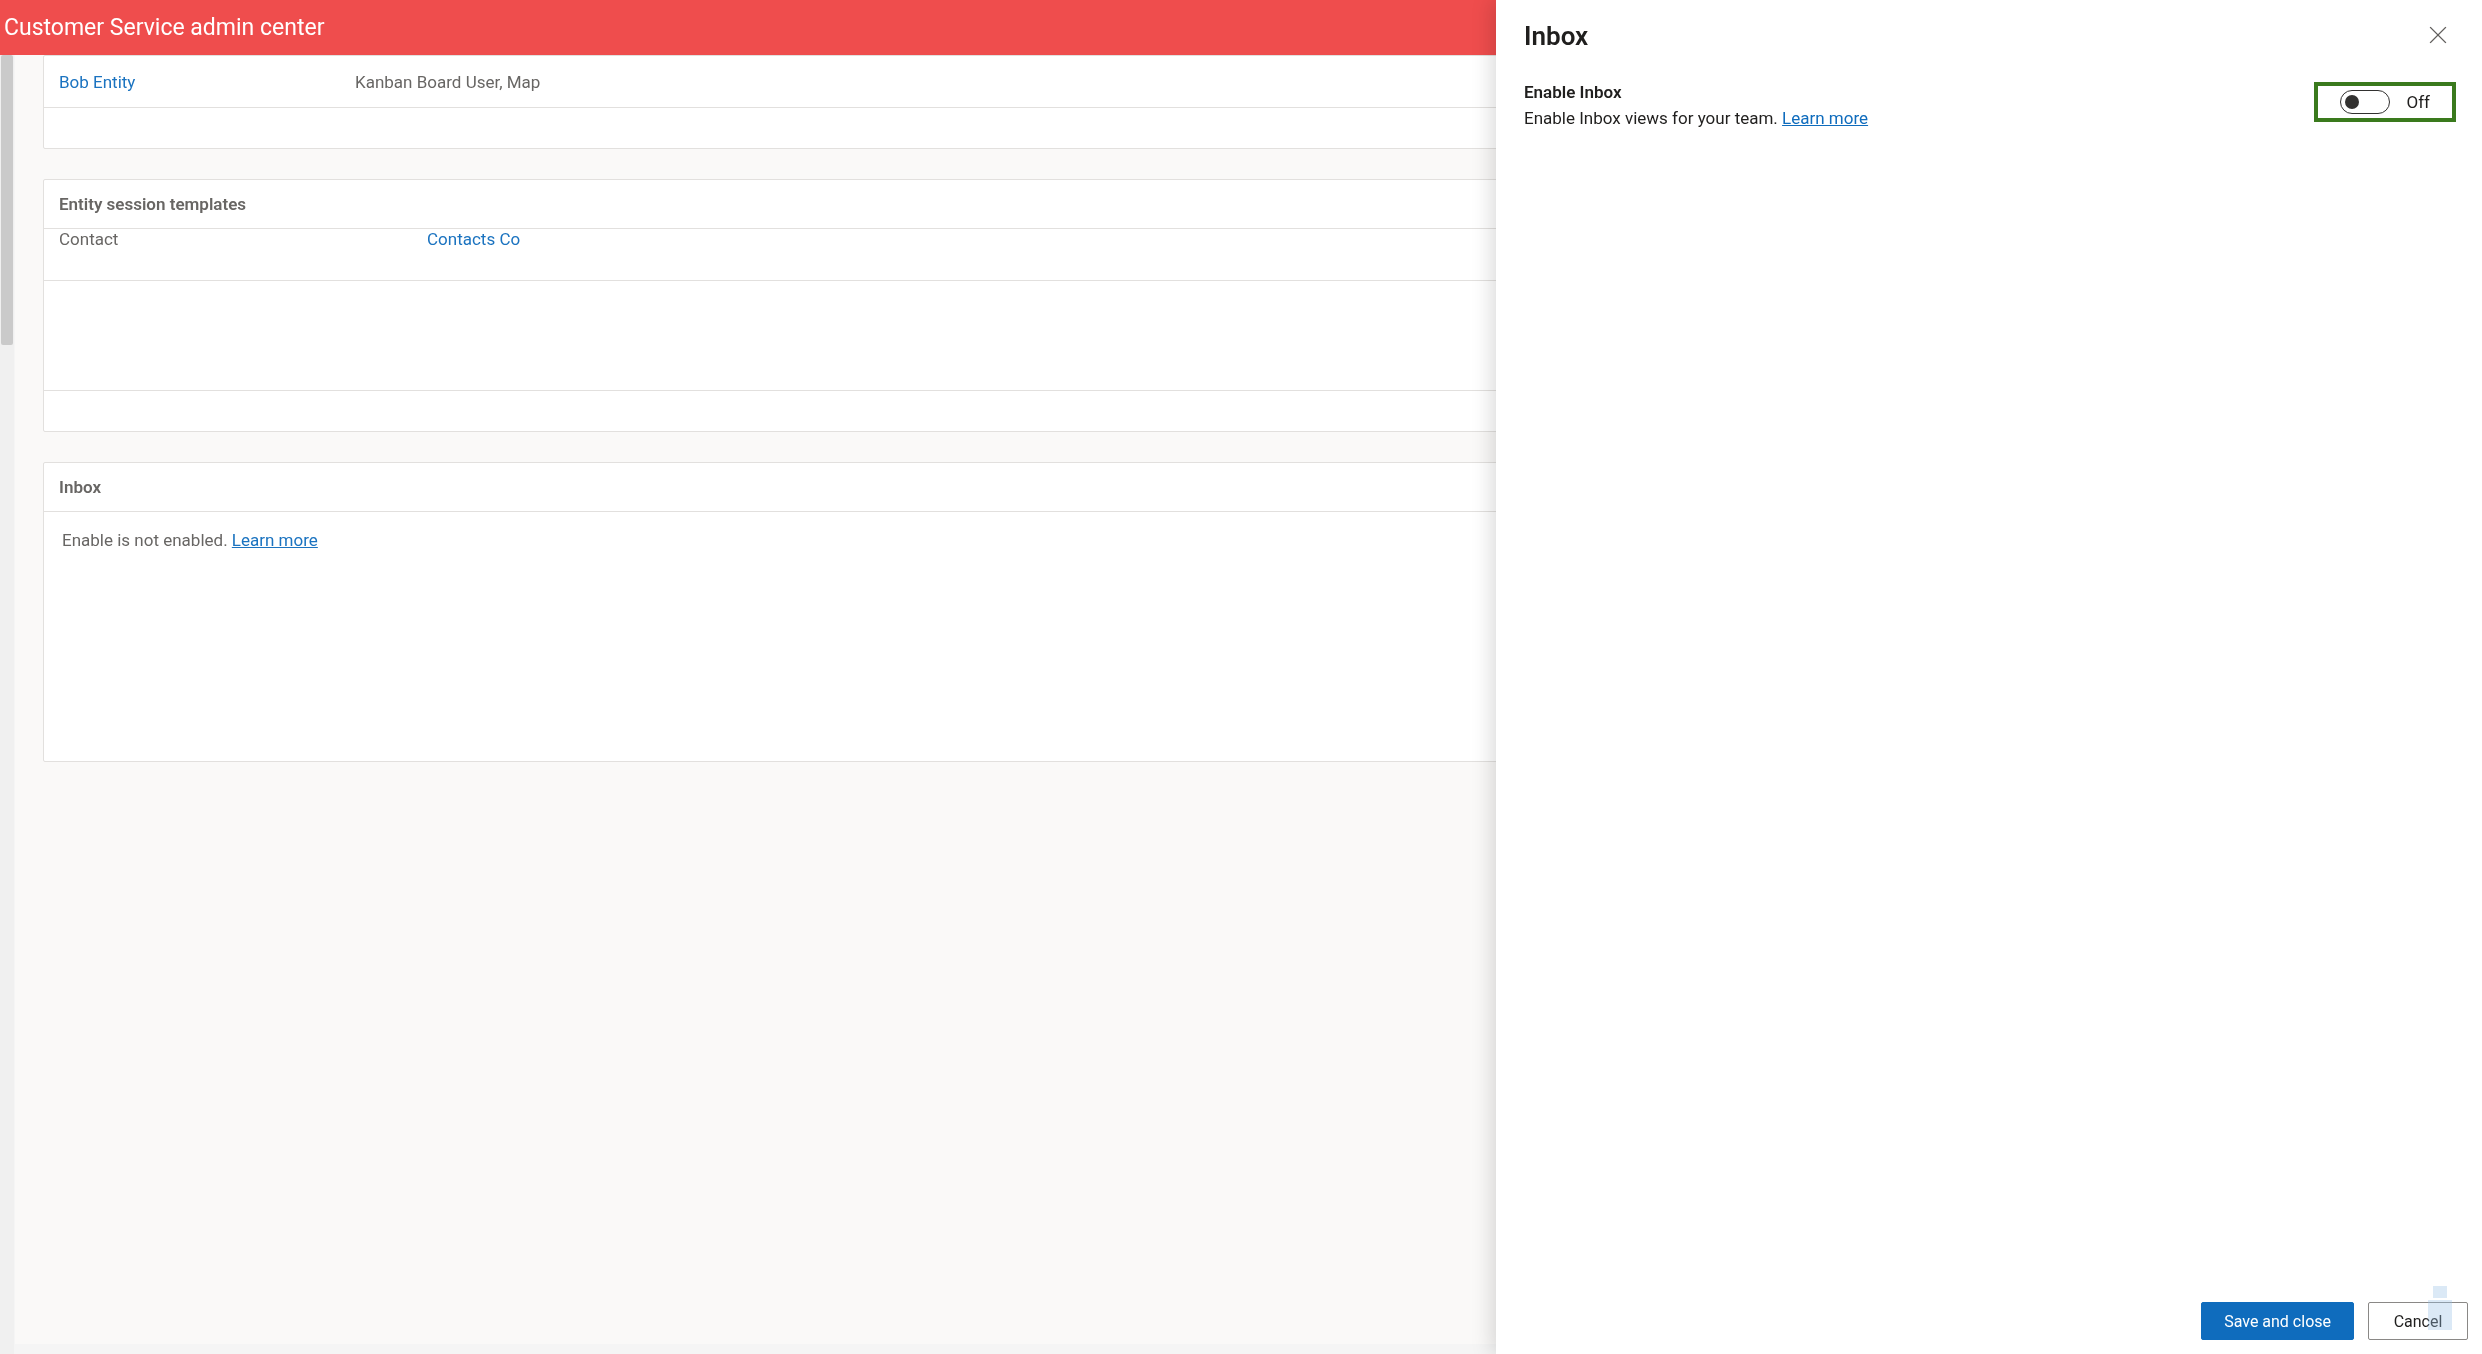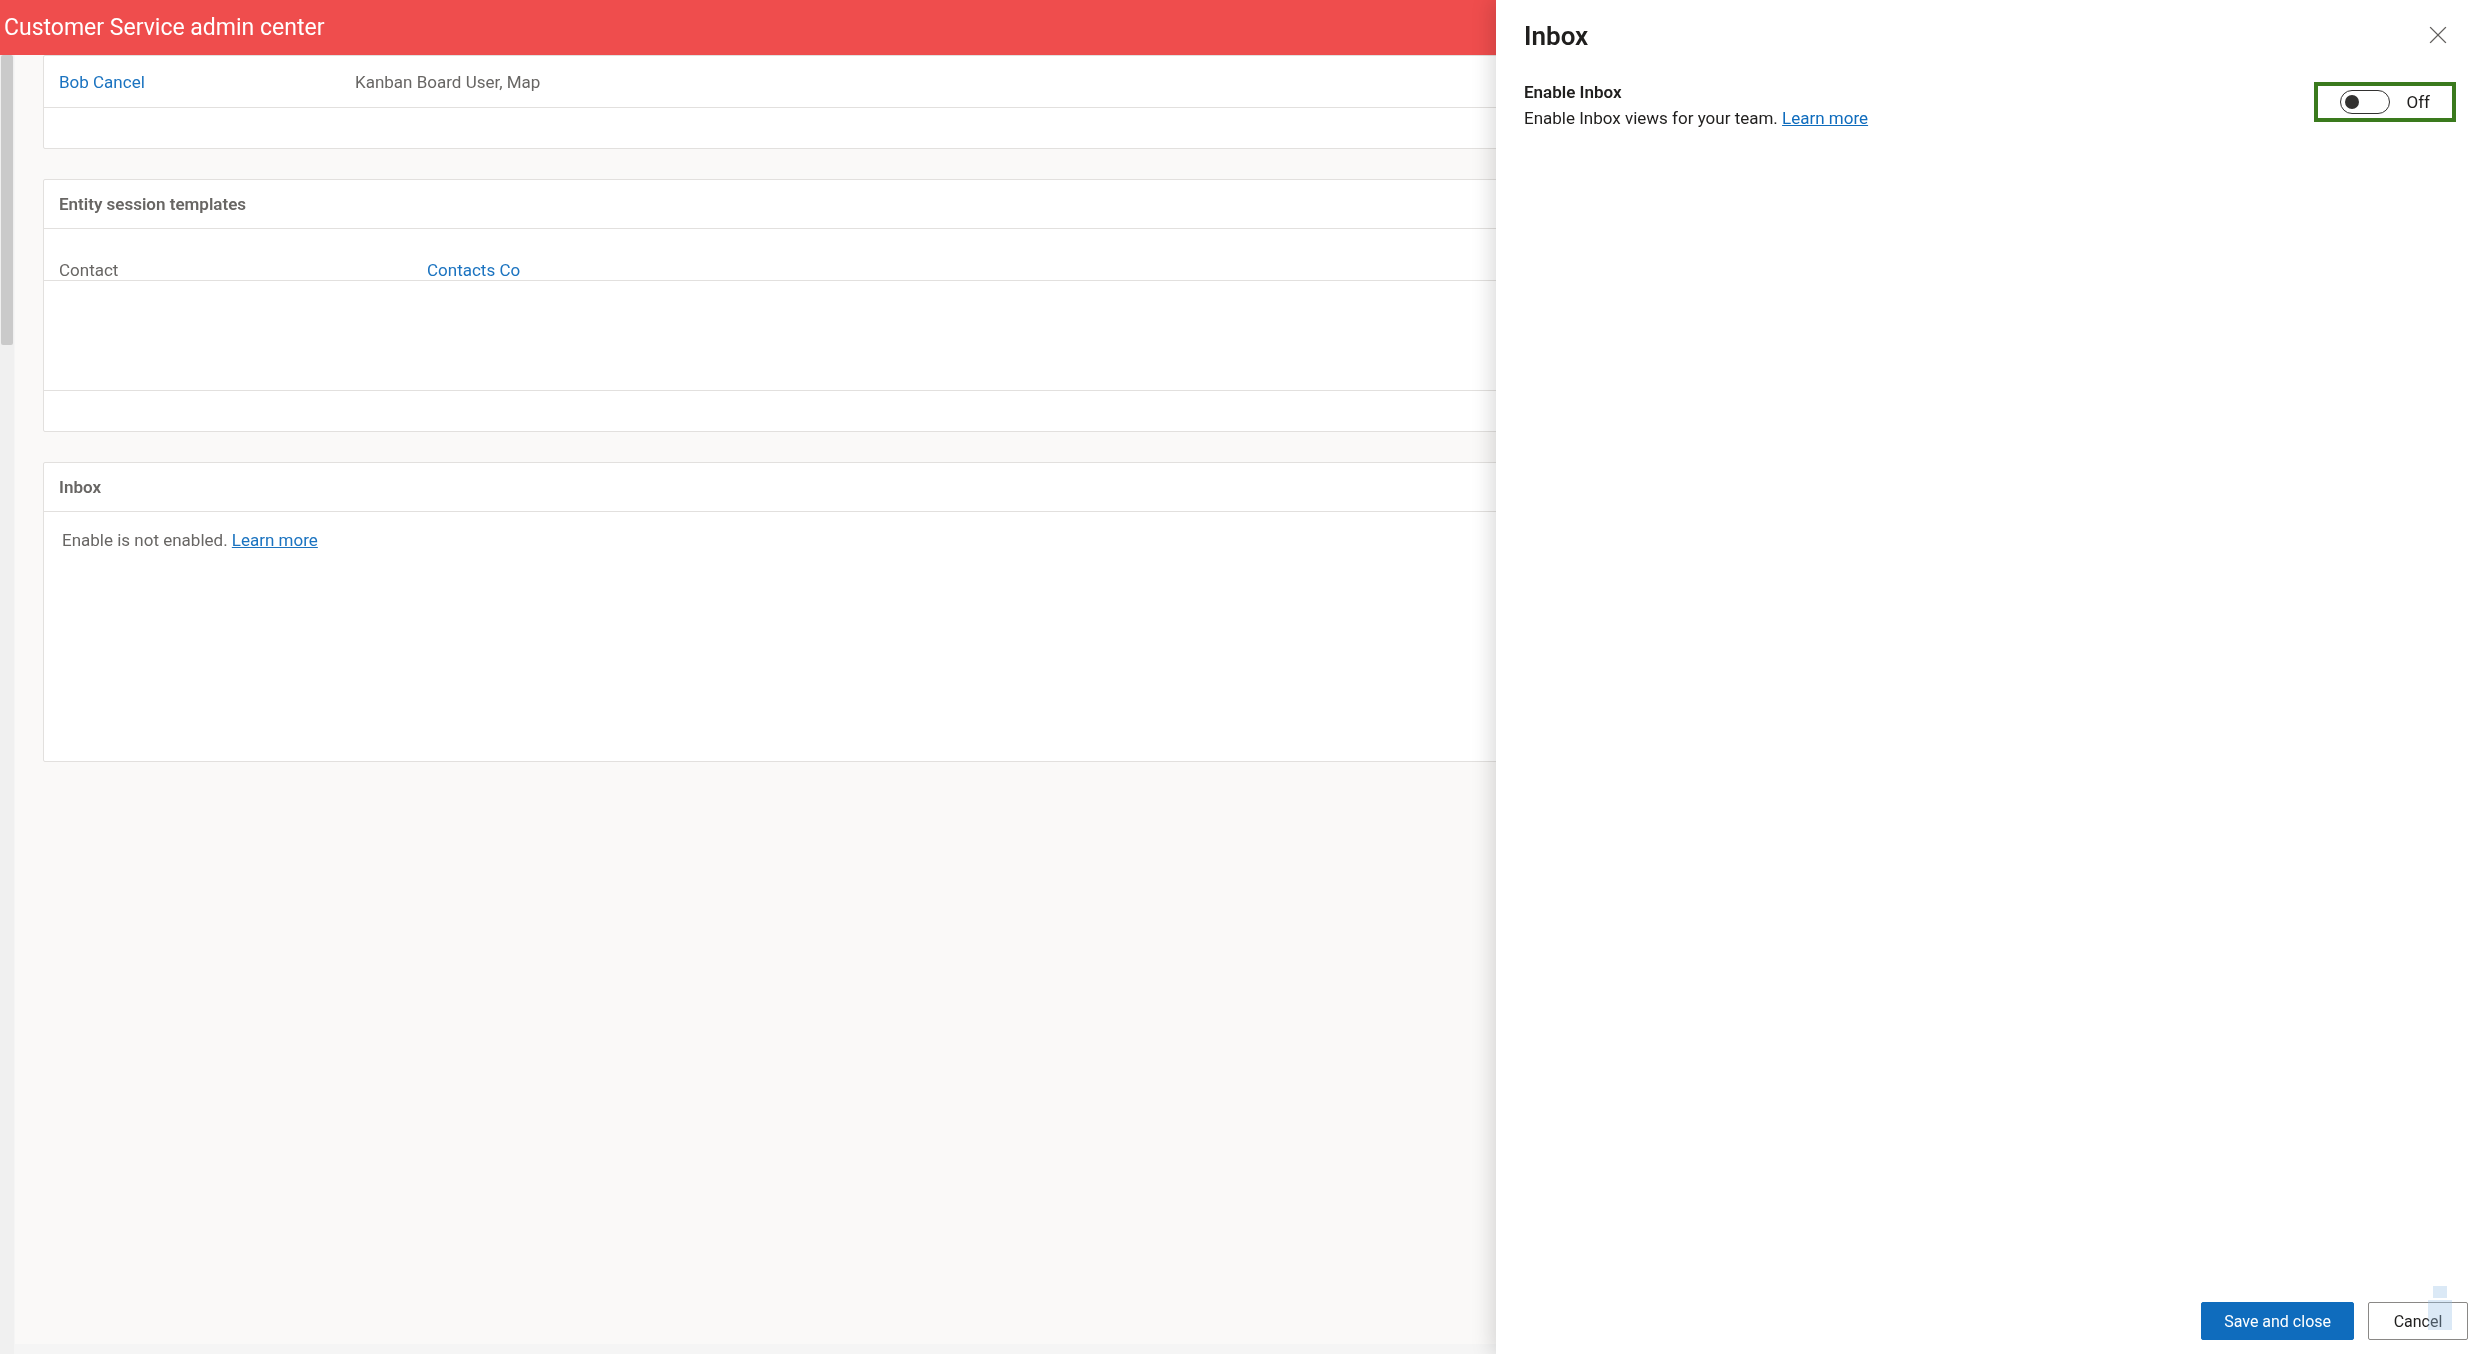--- a/index.html
+++ b/index.html
@@ -93,21 +93,21 @@
       align-items: center;
       padding: 0 15px;
       height: 52px;
       border-bottom: 1px solid #e1dfdd;
       font-size: 17px;
       color: #605e5c;
     }
 
     .table-data-row {
       display: flex;
-      align-items: flex-end;
+      align-items: flex-start;
       padding: 0 15px;
       height: 52px;
       border-bottom: 1px solid #e1dfdd;
       font-size: 17px;
     }
 
     .col-entity { width: 368px; color: #605e5c;}
     .col-name-head { color: #605e5c; }
     .col-name-link { color: #0f6cbd; }
 
@@ -313,21 +313,21 @@
 <div class="page-body">
 
   <div class="topbar">
     <span>Customer Service admin center</span>
   </div>
 
   <div class="behind-content">
 
     <div class="card users-card">
       <div class="user-row">
-        <span class="user-name-col">Bob Cancel</span>
+        <span class="user-name-col">Bob Entity</span>
         <span class="user-role-col">Kanban Board User, Map</span>
       </div>
       <div class="card-blank"></div>
     </div>
 
     <div class="card entity-card">
       <div class="section-heading">Entity session templates</div>
       <div class="table-data-row">
         <span class="col-entity">Contact</span>
         <span class="col-name-link">Contacts Co</span>

